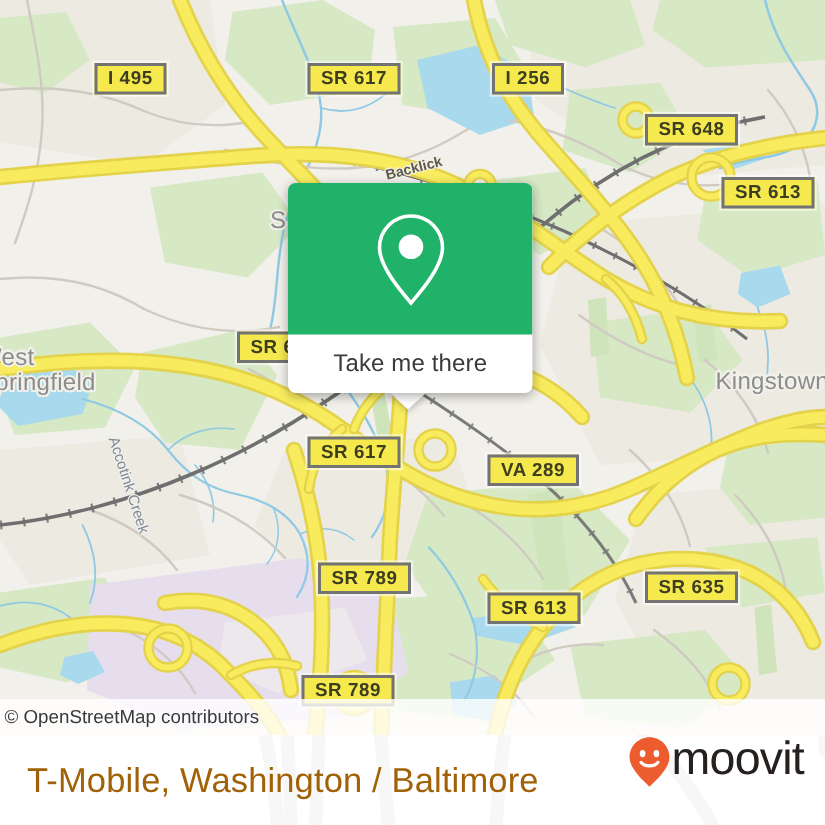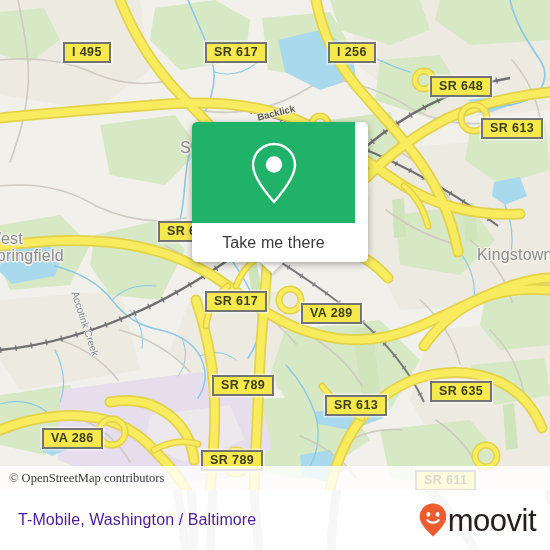--- a/index.html
+++ b/index.html
@@ -52,25 +52,25 @@
     box-sizing:border-box;
     box-shadow:0 0 0 1.5px rgba(255,255,255,.55);
   }
 
   
   #attrib{
     position:absolute;left:0;bottom:0;width:550px;height:24px;
     background:rgba(255,255,255,.80);
     display:flex;align-items:center;
   }
-  #attrib span{font-size:12.5px;color:#3a3a3a;padding-left:9px;font-family:Liberation Serif, serif;}
+  #attrib span{font-size:12.5px;color:#3a3a3a;padding-left:3px;}
 
   
   #card{
-    position:absolute;left:192px;top:122px;width:176px;height:140px;
+    position:absolute;left:192px;top:122px;width:163px;height:140px;
     background:#ffffff;
     border-radius:5px;
     box-shadow:0 2px 7px rgba(0,0,0,.33);
     overflow:hidden;
   }
   #card-green{
     position:absolute;left:0;top:0;width:163px;height:101px;
     background:#21B26A;
     display:flex;align-items:center;justify-content:center;
   }
@@ -90,25 +90,25 @@
 
   
   #footer{
     position:absolute;left:0;top:490px;width:550px;height:60px;
     background:#ffffff;overflow:hidden;
   }
   #footer-wm{position:absolute;left:0;top:-490px;opacity:.10;}
   #footer-title{
     position:absolute;left:18px;top:0;height:60px;
     display:flex;align-items:center;
-    color:#4c1d95;font-size:16px;letter-spacing:.1px;
+    color:#a16207;font-size:23px;letter-spacing:.1px;
   }
   #brand{
     position:absolute;right:14px;top:0;height:60px;
-    display:flex;align-items:center;gap:0;
+    display:flex;align-items:flex-start;gap:0;
   }
   #brand-text{color:#26211E;font-size:31px;letter-spacing:-.5px;line-height:31px;}
 </style>
 </head>
 <body>
 
 <div id="root">
 
   <div id="map">
 
@@ -318,27 +318,25 @@
     <div class="waterlabel" style="left:80px;top:290px;transform:rotate(72deg);transform-origin:0 0;">Accotink Creek</div>
     <div class="roadname" style="left:256px;top:112px;transform:rotate(-14deg);transform-origin:0 0;">Backlick</div>
 
     <div class="shield" style="left:63px;top:42px;">I 495</div>
     <div class="shield" style="left:205px;top:42px;">SR 617</div>
     <div class="shield" style="left:328px;top:42px;">I 256</div>
     <div class="shield" style="left:430px;top:36px;margin-top:40px;">SR 648</div>
     <div class="shield" style="left:481px;top:118px;">SR 613</div>
     <div class="shield" style="left:158px;top:221px;">SR 6</div>
     <div class="shield" style="left:205px;top:291px;">SR 617</div>
-    <div class="shield" style="left:301px;top:303px;">VA 289</div>
+    <div class="shield" style="left:325px;top:303px;">VA 289</div>
     <div class="shield" style="left:212px;top:375px;">SR 789</div>
     <div class="shield" style="left:325px;top:395px;">SR 613</div>
     <div class="shield" style="left:430px;top:381px;">SR 635</div>
-    <div class="shield" style="left:42px;top:428px;">VA 286</div>
     <div class="shield" style="left:201px;top:450px;">SR 789</div>
-    <div class="shield" style="left:415px;top:470px;">SR 611</div>
 
     <div id="attrib">
       <span>© OpenStreetMap contributors</span>
     </div>
   </div>
 
   <div id="card-tail"></div>
   <div id="card">
     <div id="card-green">
       <svg width="56" height="66" viewBox="0 0 56 66">

